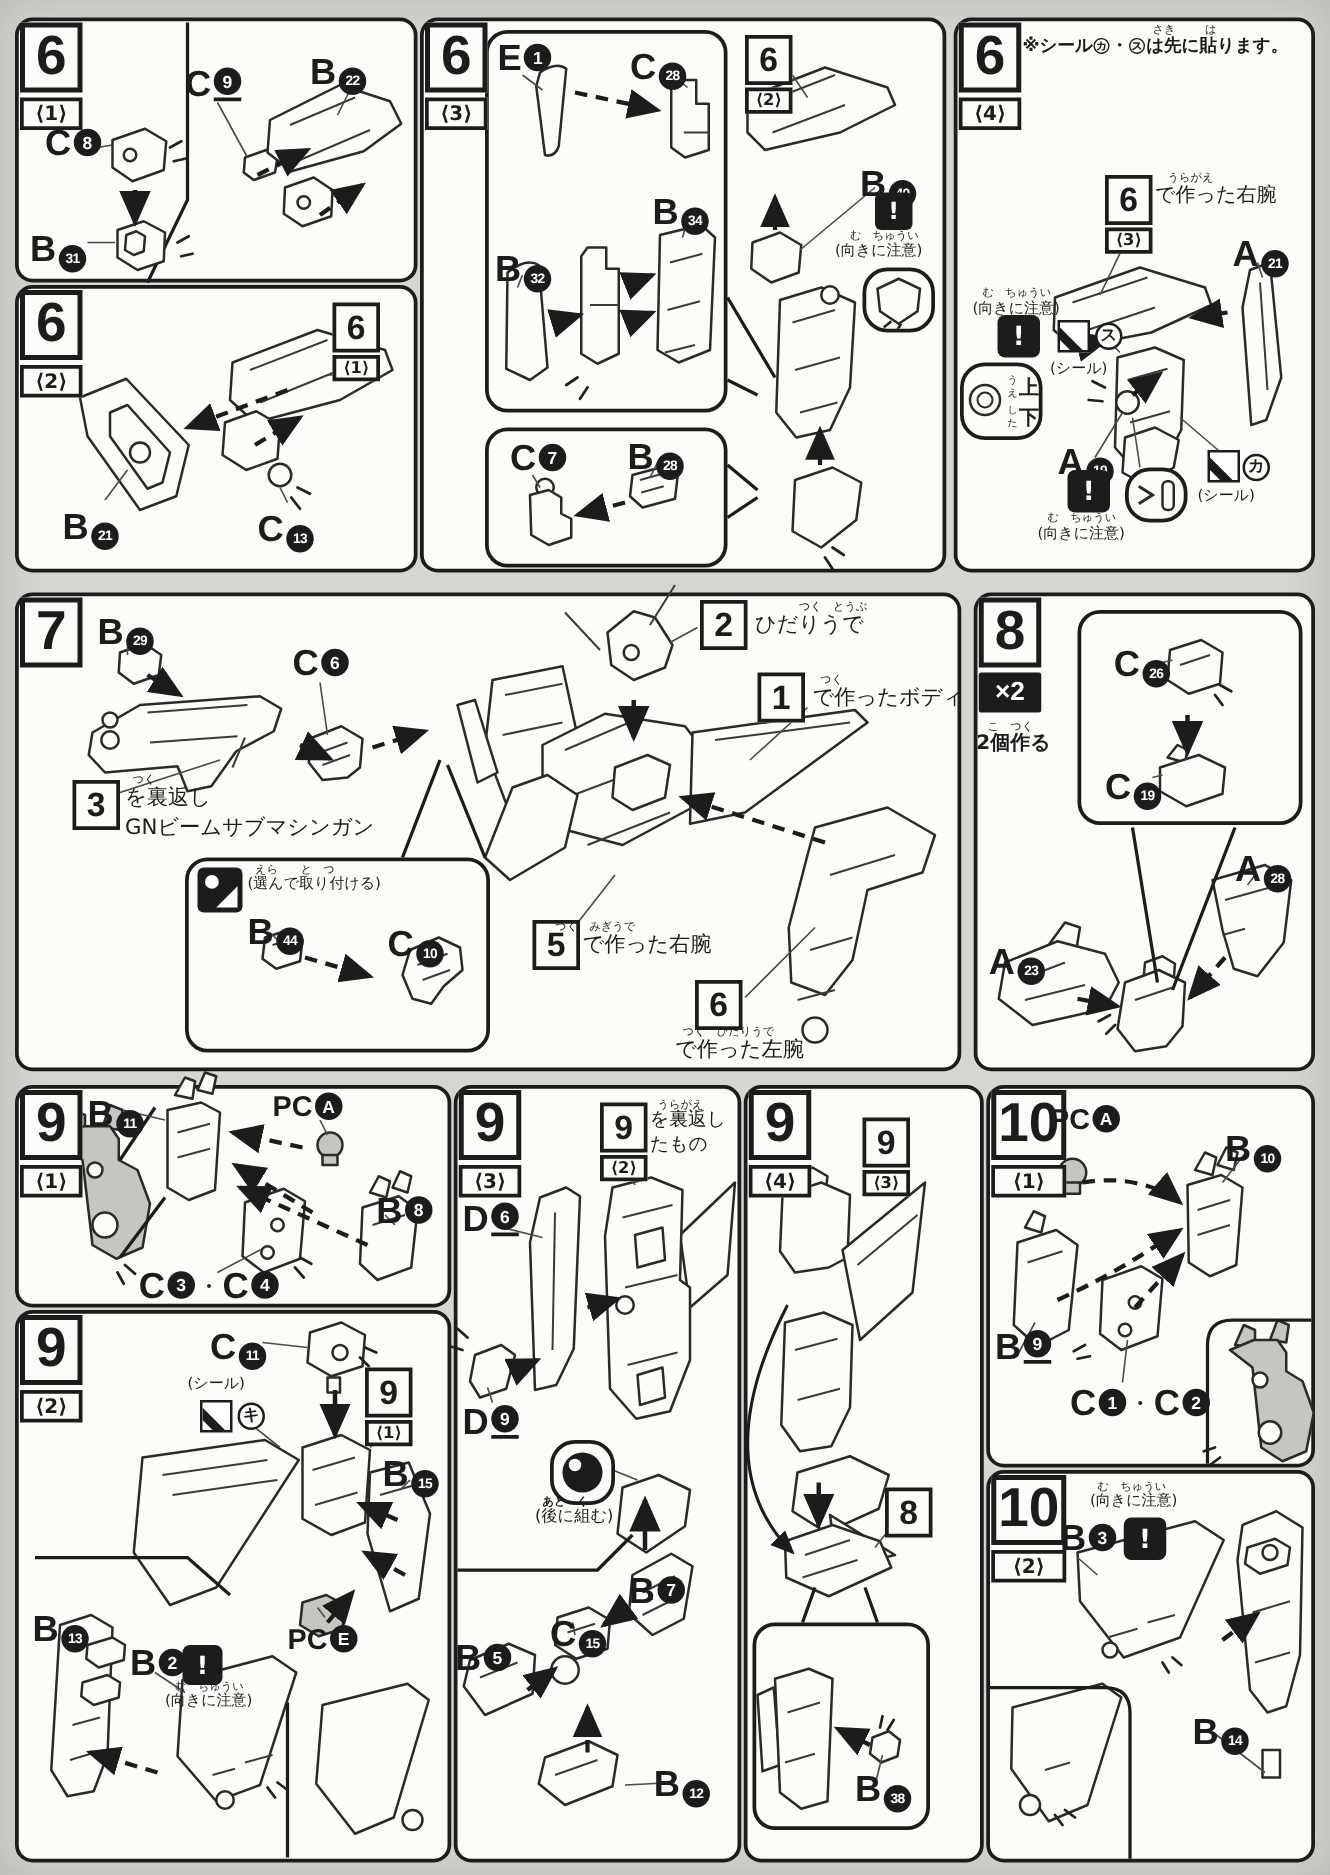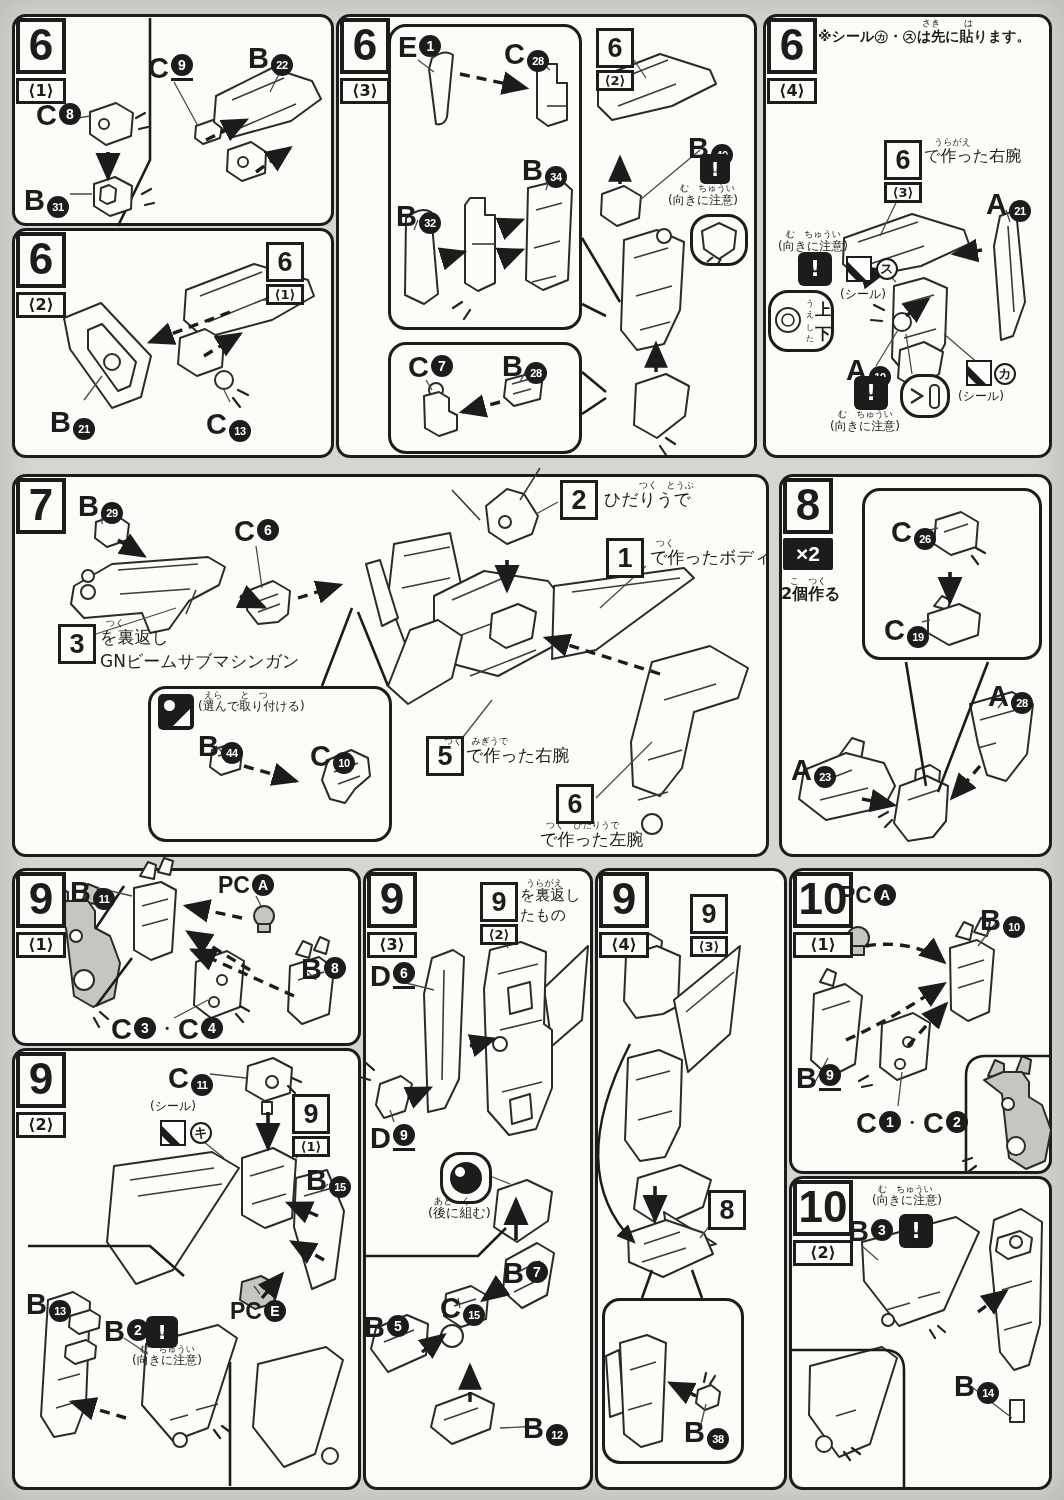--- a/index.html
+++ b/index.html
@@ -649,21 +649,21 @@
     <div class="furi" style="left: 838px; top: 408px;">む　ちゅうい</div>
     <div class="furi" style="left: 106px; top: 617px;">つく</div>
     <div class="furi" style="left: 610px; top: 479px; margin-left: 29px;">つく　とうぶ</div>
     <div class="furi" style="left: 656px; top: 537px;">つく</div>
     <div class="furi" style="left: 444px; top: 735px;">つく　みぎうで</div>
     <div class="furi" style="left: 546px; top: 819px;">つく　ひだりうで</div>
     <div class="furi" style="left: 204px; top: 689px;">えら　　と　つ</div>
     <div class="furi" style="left: 790px; top: 575px;">こ　つく</div>
     <div class="furi" style="left: 140px; top: 1343px;">む　ちゅうい</div>
     <div class="furi" style="left: 526px; top: 877px;">うらがえ</div>
-    <div class="furi" style="left: 434px; top: 1195px;">あと　く</div>
+    <div class="furi" style="left: 434px; top: 1195px; font-weight: bold;">あと　く</div>
     <div class="furi" style="left: 878px; top: 1183px;">む　ちゅうい</div>
     <div class="warn" style="left: 700px; top: 154px; width: 30px; height: 30px; font-size: 19px; line-height: 30px; border-radius: 5px;">!</div>
     <div class="warn" style="left: 798px; top: 252px; width: 34px; height: 34px; font-size: 21px; line-height: 34px; border-radius: 6px;">!</div>
     <div class="warn" style="left: 854px; top: 376px; width: 34px; height: 34px; font-size: 21px; line-height: 34px; border-radius: 6px;">!</div>
     <div class="warn" style="left: 146px; top: 1316px; width: 32px; height: 32px; font-size: 20px; line-height: 32px; border-radius: 6px;">!</div>
     <div class="warn" style="left: 899px; top: 1214px; width: 34px; height: 34px; font-size: 21px; line-height: 34px; border-radius: 6px;">!</div>
     <div class="sticker" style="left: 846px; top: 256px; width: 26px; height: 26px;"></div>
     <div class="smark" style="left: 876px; top: 258px; width: 22px; height: 22px;">ス</div>
     <div class="sticker" style="left: 966px; top: 360px; width: 26px; height: 26px;"></div>
     <div class="smark" style="left: 994px; top: 363px; width: 22px; height: 22px;">カ</div>

